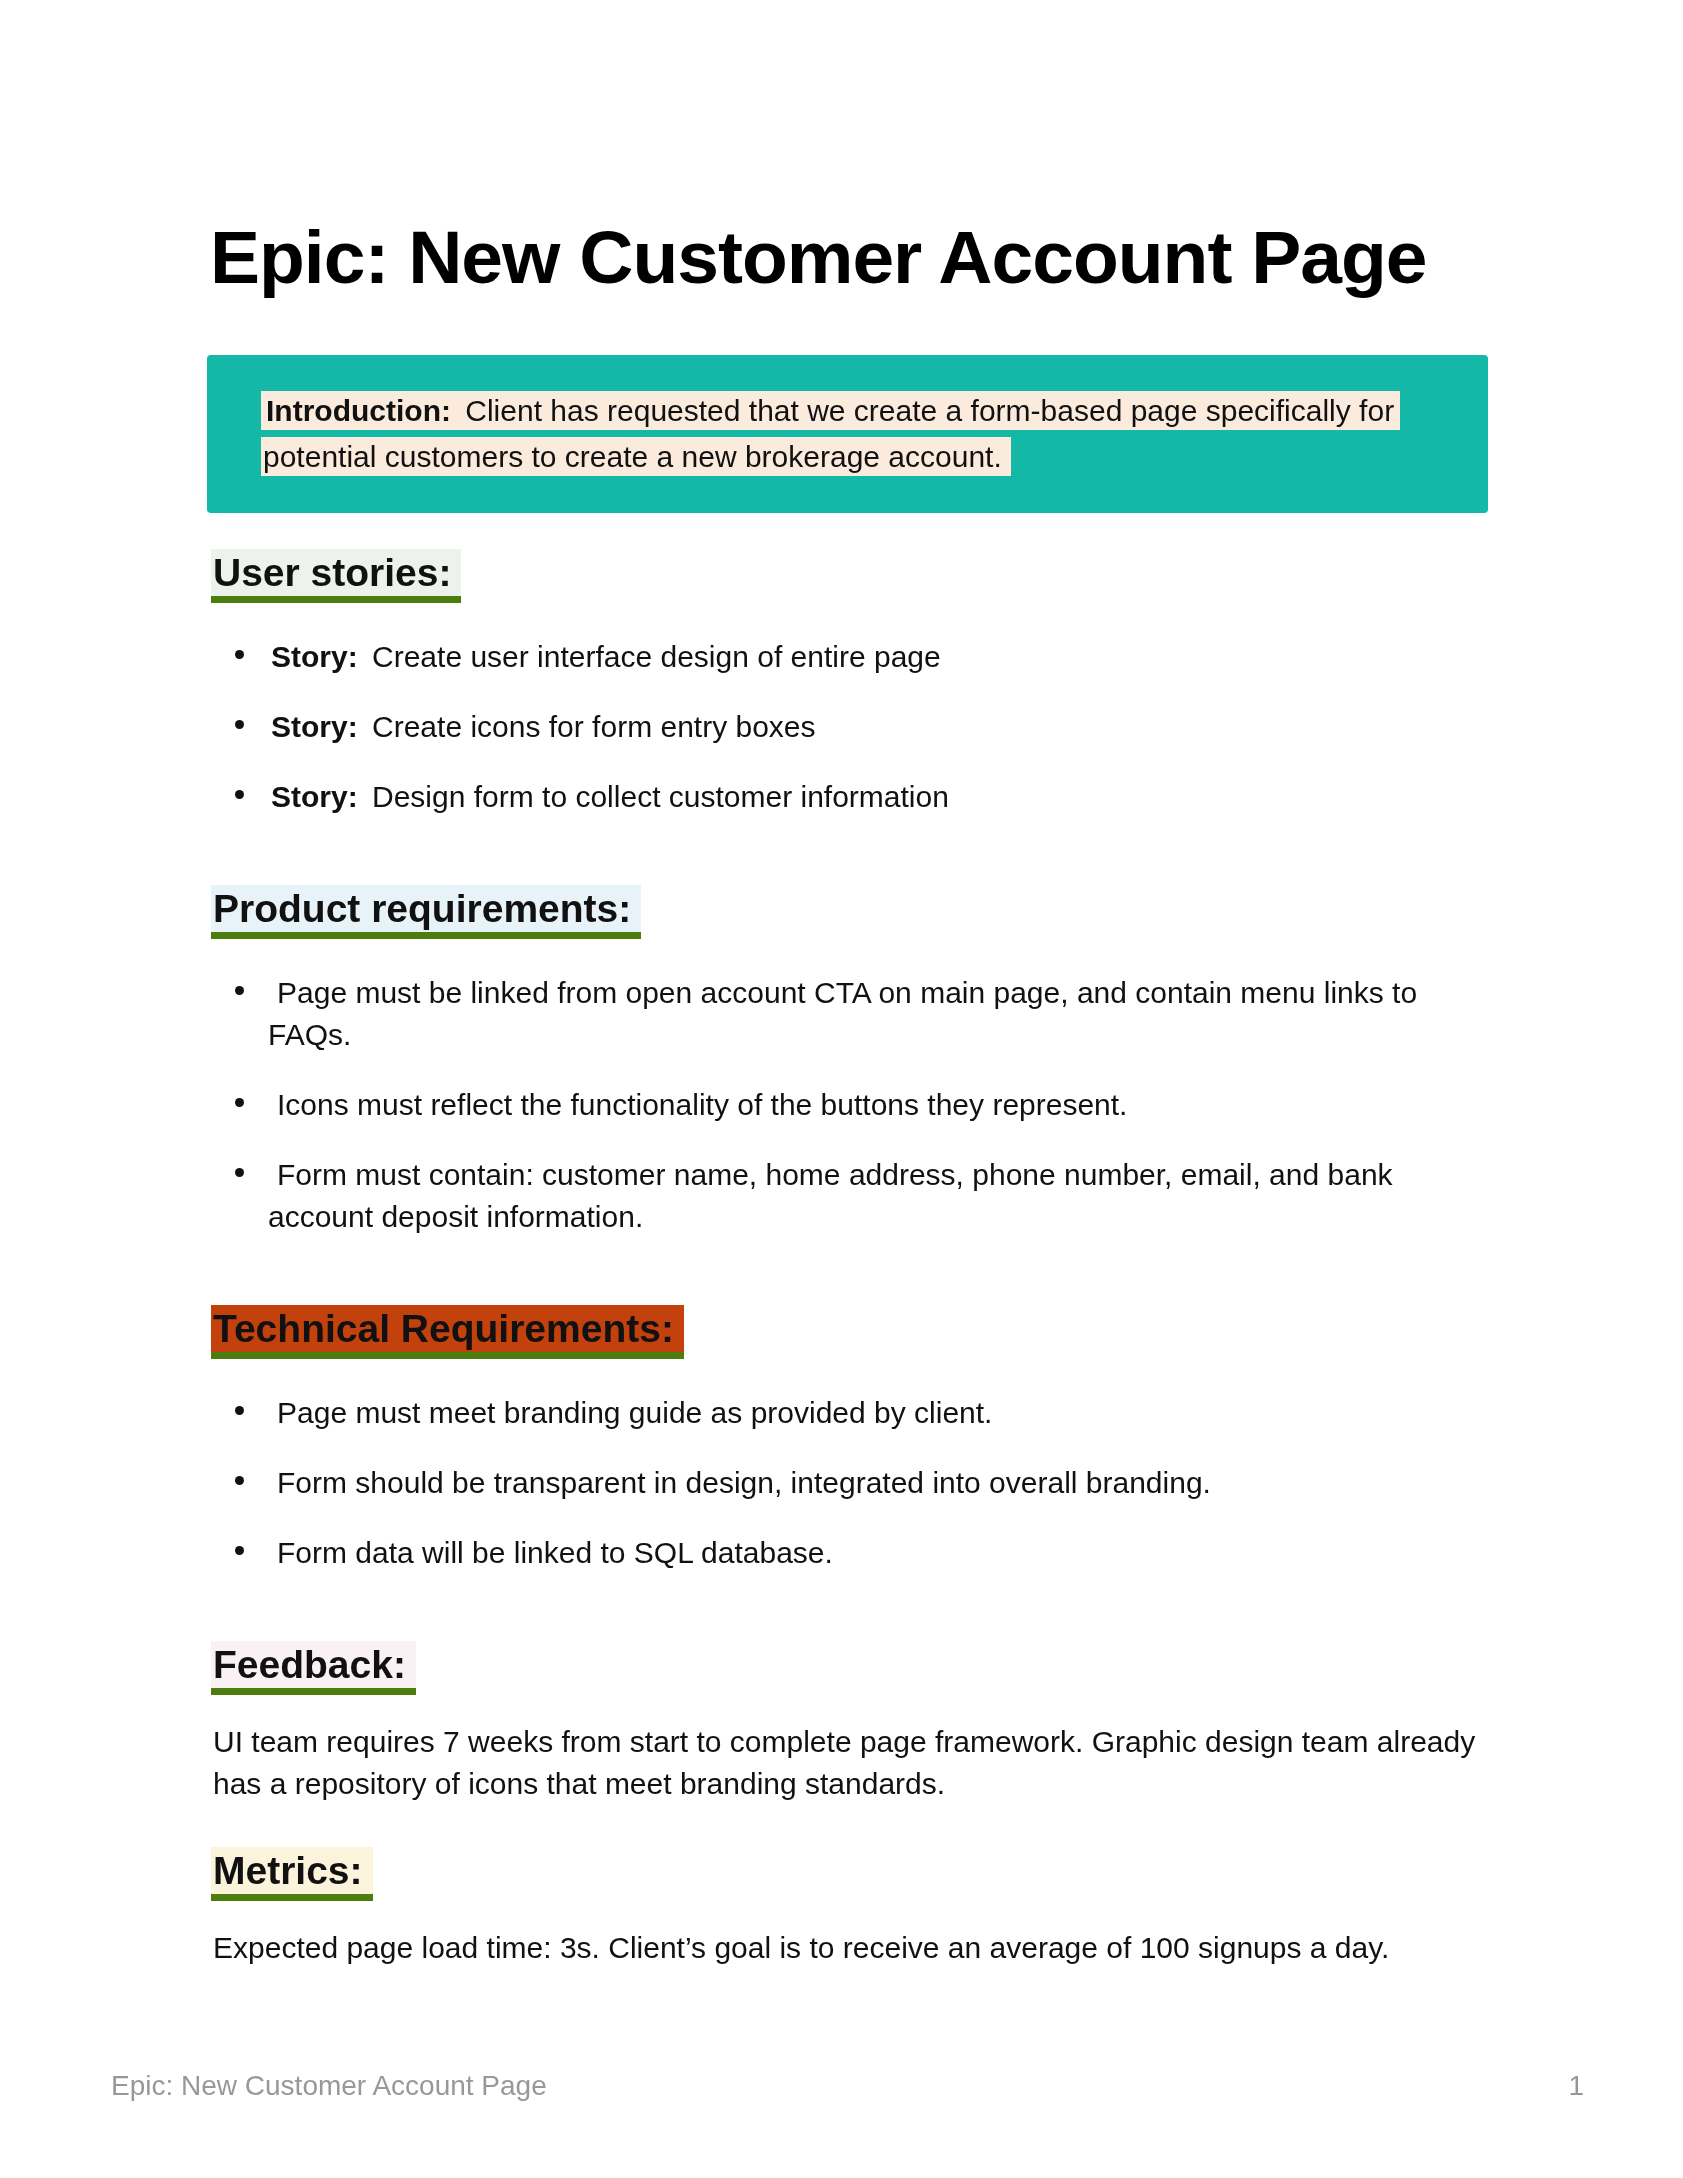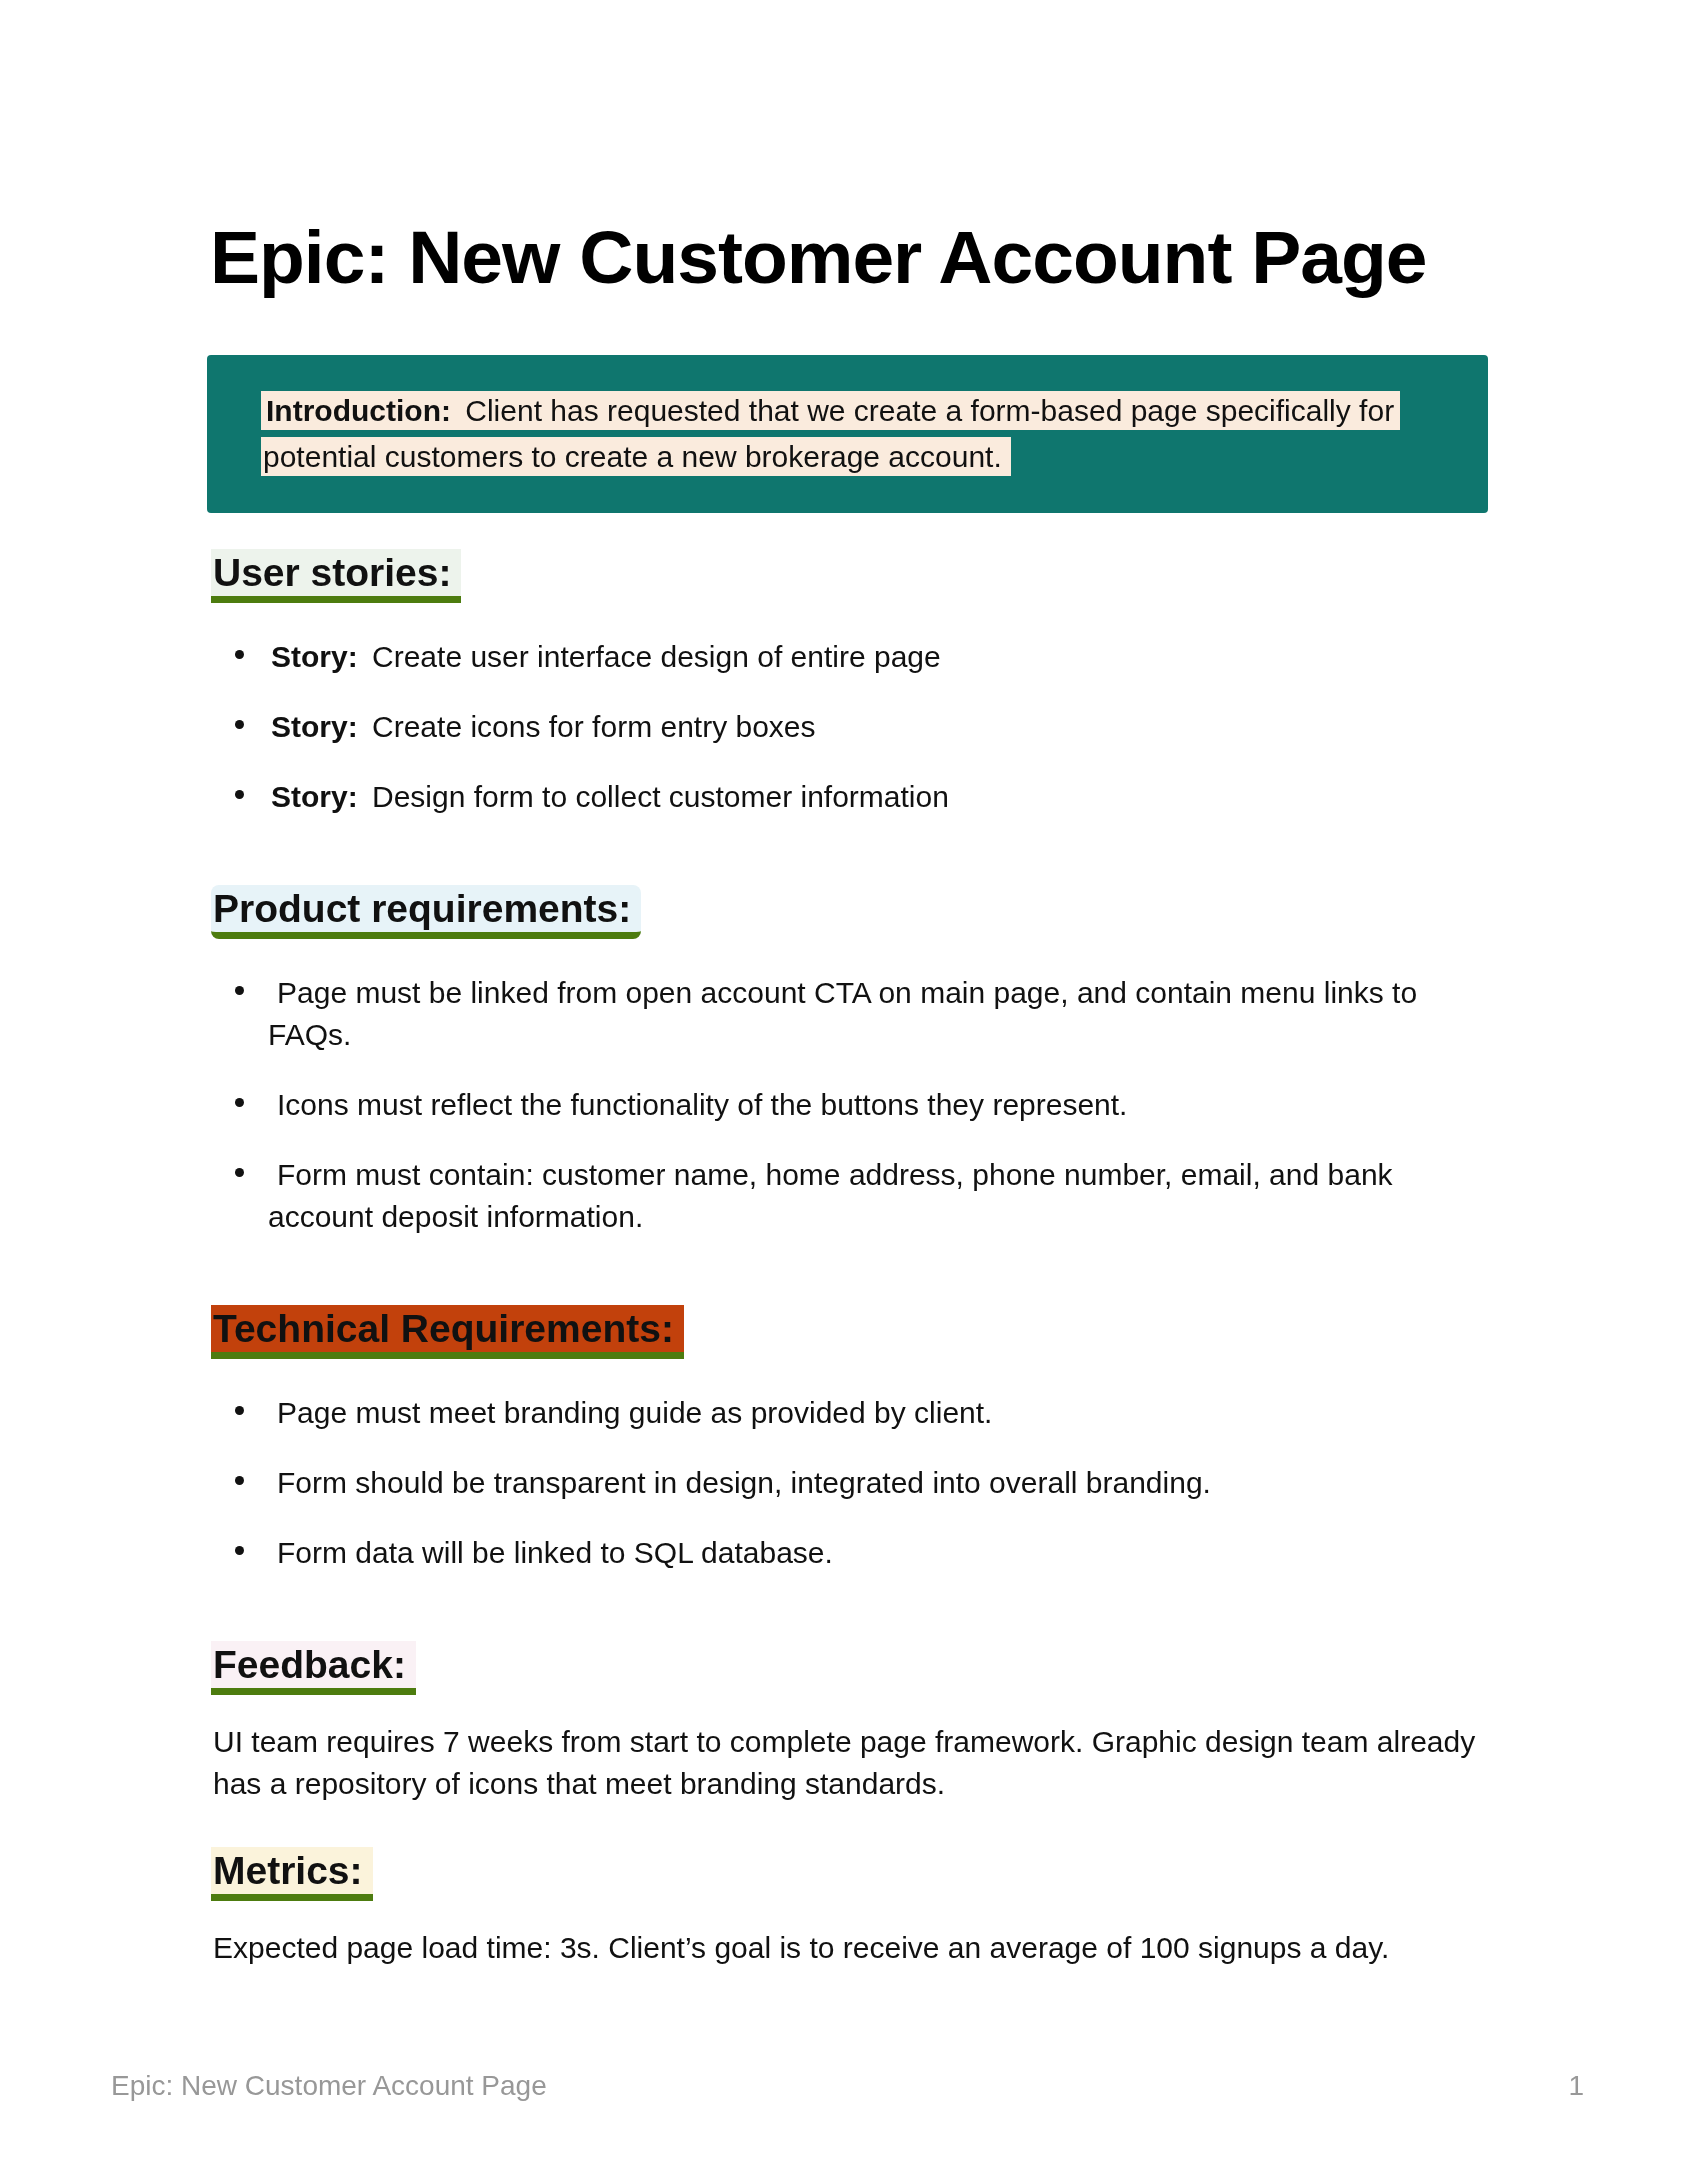--- a/index.html
+++ b/index.html
@@ -22,21 +22,21 @@
   .doc-title {
     margin-top: 208px;
     font-size: 75px;
     line-height: 75px;
     font-weight: bold;
     letter-spacing: -1px;
     color: #000000;
   }
   .callout {
     margin-top: 57px;
-    background: #0f766e;
+    background: #14b8a6;
     border-radius: 4px;
     padding: 30px 51px;
   }
   .callout p {
     font-size: 30px;
     line-height: 46px;
   }
   .hl-intro {
     padding: 3px 6px 3px 2px;
     -webkit-box-decoration-break: clone;
@@ -109,21 +109,21 @@
     <div class="section">
       <h2 class="section-heading"><span class="hl" style="background-color: rgb(237, 243, 236);">User stories:</span></h2>
       <ul class="bullets">
         <li><span class="bold">Story:</span><span> Create user interface design of entire page</span></li>
         <li><span class="bold">Story:</span><span> Create icons for form entry boxes</span></li>
         <li><span class="bold">Story:</span><span> Design form to collect customer information</span></li>
       </ul>
     </div>
 
     <div class="section">
-      <h2 class="section-heading"><span class="hl" style="background-color: rgb(231, 243, 248); border-radius: 8px;">Product requirements:</span></h2>
+      <h2 class="section-heading"><span class="hl" style="background-color: rgb(231, 243, 248);">Product requirements:</span></h2>
       <ul class="bullets">
         <li><span class="bold"></span><span>Page must be linked from open account CTA on main page, and contain menu links to FAQs.</span></li>
         <li><span class="bold"></span><span>Icons must reflect the functionality of the buttons they represent.</span></li>
         <li><span class="bold"></span><span>Form must contain: customer name, home address, phone number, email, and bank account deposit information.</span></li>
       </ul>
     </div>
 
     <div class="section">
       <h2 class="section-heading"><span class="hl" style="background-color: #c2410c;">Technical Requirements:</span></h2>
       <ul class="bullets">

